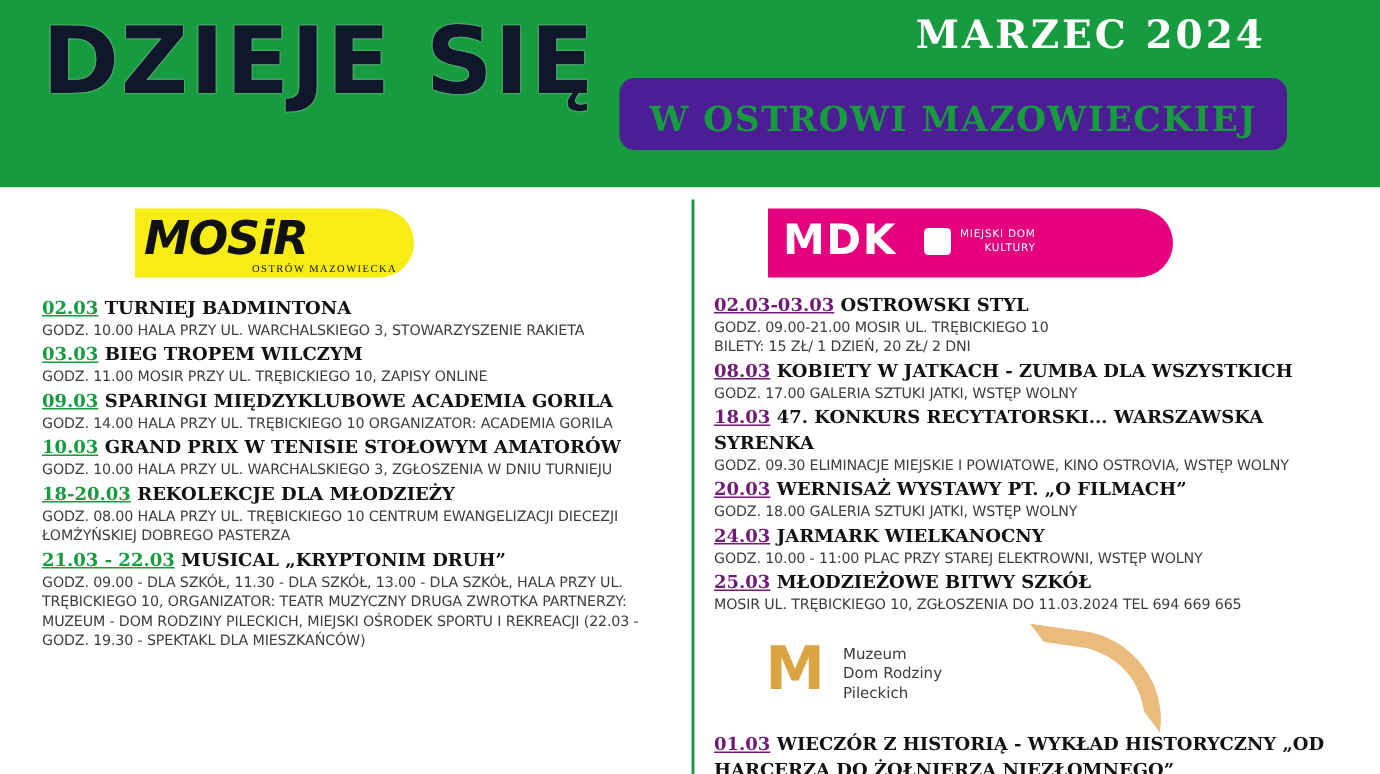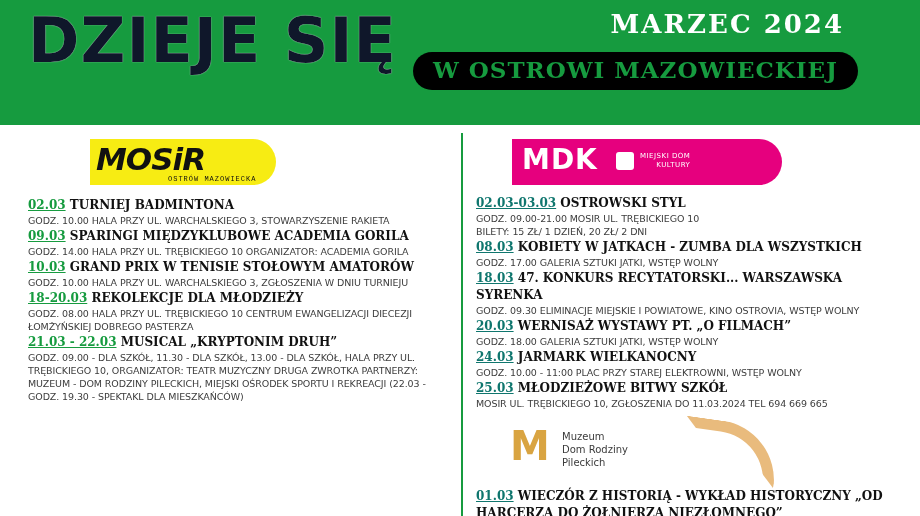--- a/index.html
+++ b/index.html
@@ -39,23 +39,23 @@
     font-family: "DejaVu Serif", serif;
     font-weight: bold;
     font-size: 26px;
     letter-spacing: 2px;
     color: #ffffff;
     line-height: 44px;
   }
   .header-place-box {
     position: absolute;
     right: 62px; top: 52px;
-    background: #000000;
-    border-radius: 20px;
-    padding: 4px 20px 7px 20px;
+    background: #4c1d95;
+    border-radius: 10px;
+    padding: 14px 20px 7px 20px;
   }
   .header-place {
     font-family: "DejaVu Serif", serif;
     font-weight: bold;
     font-size: 23px;
     letter-spacing: 1px;
     color: #169b3f;
     white-space: nowrap;
   }
   
@@ -95,21 +95,21 @@
     position: absolute; left: 6px; top: 2px;
     font-family: "DejaVu Sans", sans-serif;
     font-weight: bold;
     font-style: italic;
     font-size: 31px;
     color: #111;
     letter-spacing: -1px;
   }
   .logo-mosir .sub {
     position: absolute; left: 78px; top: 36px;
-    font-family: Liberation Mono, monospace;
+    font-family: Liberation Serif, serif;
     font-size: 7px;
     letter-spacing: 1px;
     color: #111;
     text-align: center;
   }
   .logo-mdk {
     position: relative;
     margin: 14px 0 4px 36px;
     width: 270px; height: 52px;
   }
@@ -182,21 +182,21 @@
     font-size: 12px;
     font-weight: bold;
     color: #111111;
     line-height: 17px;
   }
   .ev-date {
     color: #169b3f;
     text-decoration: underline;
     font-weight: bold;
   }
-  .ev-date.pink { color: #0f766e; }
+  .ev-date.pink { color: #701a75; }
   .ev-desc {
     font-family: "DejaVu Sans", sans-serif;
     font-size: 9.5px;
     color: #3c3c3c;
     line-height: 13px;
     letter-spacing: -0.1px;
   }
 </style>
 </head>
 <body>
@@ -225,20 +225,27 @@
       <div class="events">
 
         <div class="ev">
           <div class="ev-head">
             <span class="ev-date">02.03</span>
             <span>TURNIEJ BADMINTONA</span>
           </div>
           <div class="ev-desc">GODZ. 10.00 HALA PRZY UL. WARCHALSKIEGO 3, STOWARZYSZENIE RAKIETA</div>
         </div>
 
+        <div class="ev">
+          <div class="ev-head">
+            <span class="ev-date">03.03</span>
+            <span>BIEG TROPEM WILCZYM</span>
+          </div>
+          <div class="ev-desc">GODZ. 11.00 MOSIR PRZY UL. TRĘBICKIEGO 10, ZAPISY ONLINE</div>
+        </div>
 
         <div class="ev">
           <div class="ev-head">
             <span class="ev-date">09.03</span>
             <span>SPARINGI MIĘDZYKLUBOWE ACADEMIA GORILA</span>
           </div>
           <div class="ev-desc">GODZ. 14.00 HALA PRZY UL. TRĘBICKIEGO 10 ORGANIZATOR: ACADEMIA GORILA</div>
         </div>
 
         <div class="ev">

